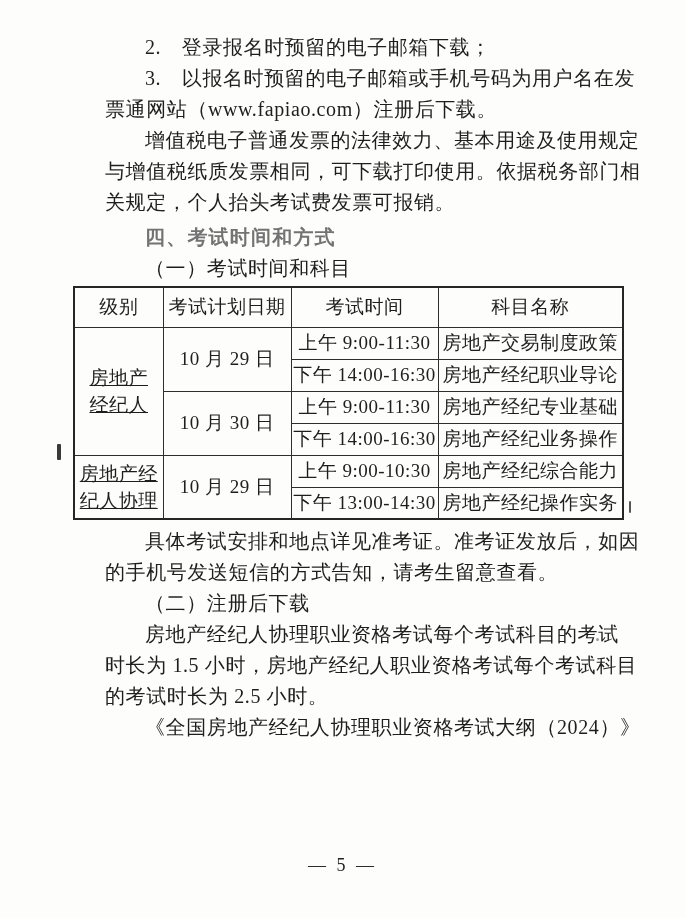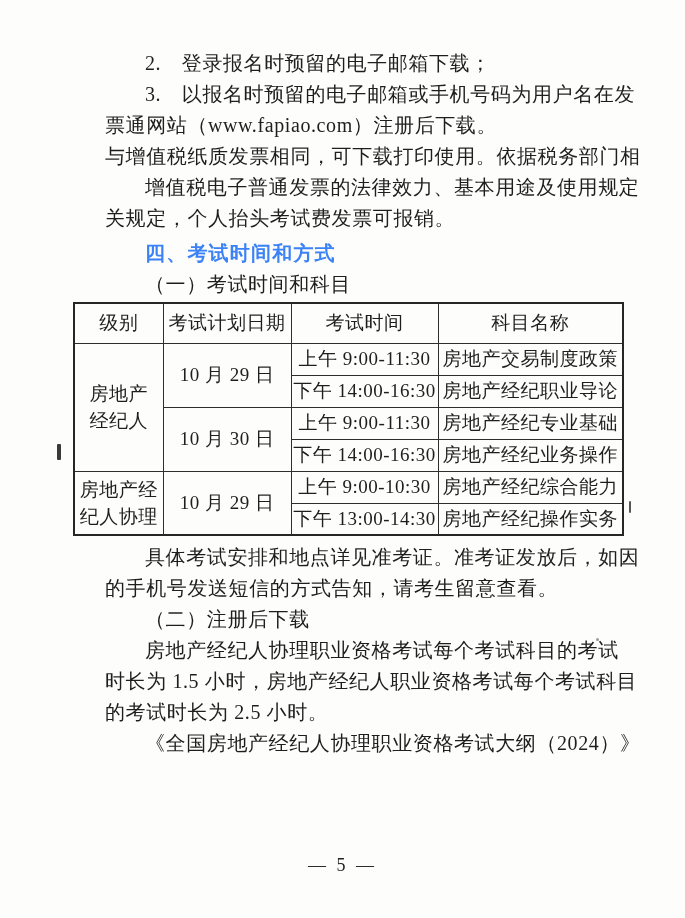--- a/index.html
+++ b/index.html
@@ -1,65 +1,65 @@
 <!DOCTYPE html>
 <html><head>
 <meta charset="utf-8">
 <style>
   html,body { margin:0; padding:0; background:#ffffff; }
   .page {
     position:relative; width:685px; height:918px;
     background:#fdfdfc; color:#1e1e1e; overflow:hidden;
     font-family:"Liberation Serif","DejaVu Serif",serif;
   }
-  .content { position:absolute; left:105px; top:48px; width:520px; }
+  .content { position:absolute; left:105px; top:32px; width:520px; }
   .line {
     white-space:pre; font-size:20px; height:31px; line-height:31px;
     letter-spacing:0.6px;
   }
   .indent { padding-left:40px; }
   .heading {
     font-weight:bold; letter-spacing:1.2px; margin-top:4px;
     font-family:"Liberation Sans","DejaVu Sans",sans-serif;
-    color:#3b82f6;
+    color:#737373;
   }
   table.exam {
     border-collapse:collapse; table-layout:fixed;
     width:549px; margin:2px 0 6px -32px;
     border:2px solid #262626;
   }
   table.exam th, table.exam td {
     border:1.5px solid #2e2e2e; text-align:center; vertical-align:middle;
     padding:0; font-size:19px; letter-spacing:0.5px; font-weight:normal;
     overflow:hidden; white-space:nowrap;
   }
   tr.hdr  { height:40px; }
   tr.body { height:32px; }
-  td.level { line-height:27px; }
+  td.level { line-height:27px;text-decoration:underline; }
   .footer {
     position:absolute; left:0; right:0; top:855px; text-align:center;
     font-size:18px; letter-spacing:3px; color:#222;
   }
   .speck { position:absolute; background:#3a3a3a; border-radius:1px; }
   .speck-a { left:57px;  top:444px; width:4px; height:16px; }
   .speck-b { left:629px; top:501px; width:2px; height:12px; background:#555; }
   .speck-c { left:596px; top:638px; width:3px; height:3px;  background:#9a9a9a; border-radius:50%; }
 </style>
 </head>
 <body>
 
 <div class="page">
 
   <div class="content">
 
     <div class="line indent">2.　登录报名时预留的电子邮箱下载；</div>
     <div class="line indent">3.　以报名时预留的电子邮箱或手机号码为用户名在发</div>
     <div class="line">票通网站（www.fapiao.com）注册后下载。</div>
+    <div class="line indent">增值税电子普通发票的法律效力、基本用途及使用规定</div>
     <div class="line">与增值税纸质发票相同，可下载打印使用。依据税务部门相</div>
-    <div class="line indent">增值税电子普通发票的法律效力、基本用途及使用规定</div>
     <div class="line">关规定，个人抬头考试费发票可报销。</div>
     <div class="line indent heading">四、考试时间和方式</div>
     <div class="line indent">（一）考试时间和科目</div>
 
     <table class="exam">
       <colgroup>
         <col style="width:89px">
           <col style="width:128px">
           <col style="width:147px">
           <col style="width:185px">

